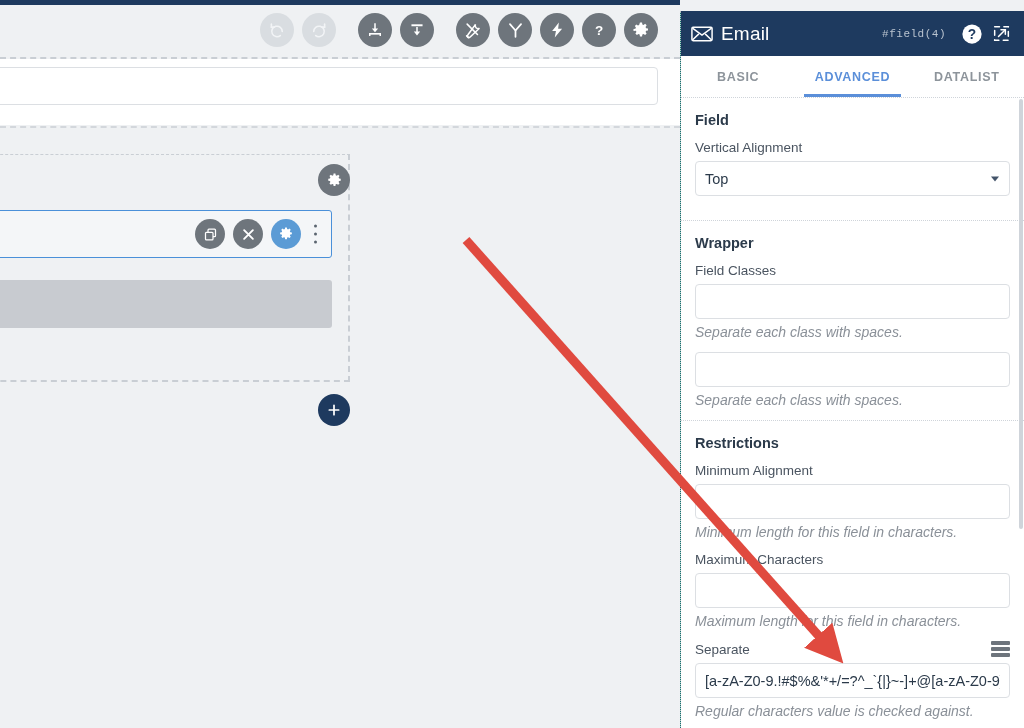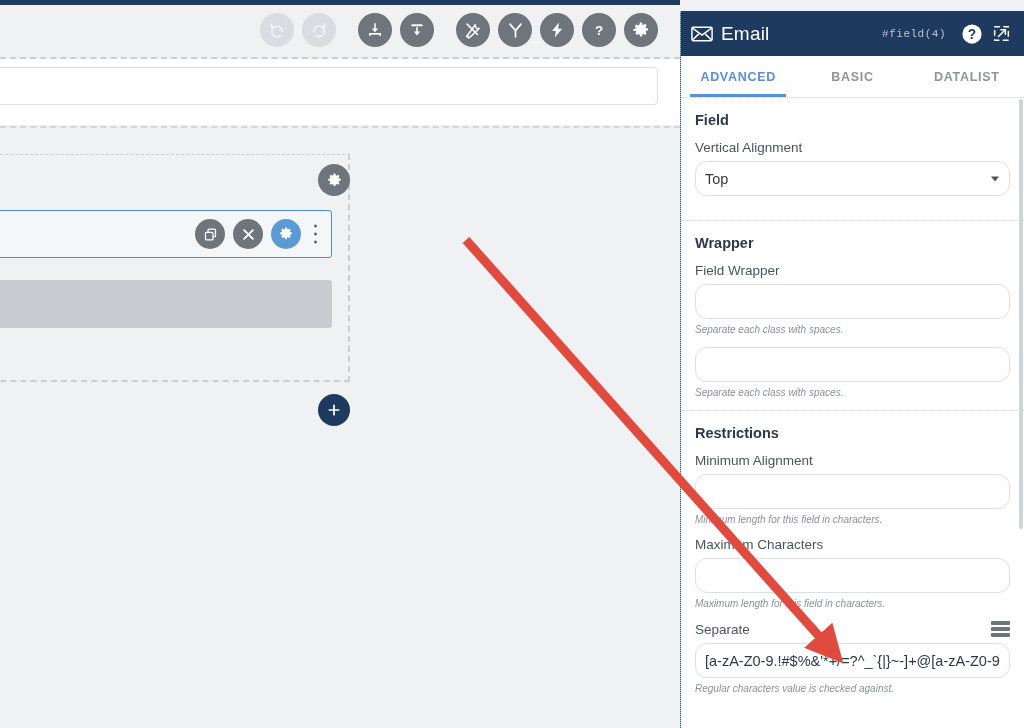--- a/index.html
+++ b/index.html
@@ -253,41 +253,41 @@
     color: #4a5460;
     margin-bottom: 6px;
     display: flex;
     align-items: center;
     justify-content: space-between;
   }
   .inp {
     width: 100%;
     height: 35px;
     border: 1px solid #dcdfe3;
-    border-radius: 12px;
+    border-radius: 4px;
     background: #fff;
     font-size: 14.5px;
     color: #2b3a4a;
     padding: 0 9px;
     font-family: "Liberation Sans", sans-serif;
     outline: none;
   }
   .sel-wrap { position: relative; }
   .sel-wrap .caret {
     position: absolute;
     right: 11px; top: 50%;
     transform: translateY(-50%);
     width: 0; height: 0;
     border-left: 4px solid transparent;
     border-right: 4px solid transparent;
     border-top: 5px solid #44546a;
     pointer-events: none;
   }
   .hint {
-    font-size: 10px;
+    font-size: 14px;
     font-style: italic;
     color: #8a9098;
     margin: 5px 0 12px 0;
   }
   .burger { display: flex; flex-direction: column; gap: 2px; cursor: pointer; }
   .burger i { display: block; width: 19px; height: 4px; background: #6d747c; border-radius: 1px; }
 
   .panel-scrollbar {
     position: absolute;
     right: 1px; top: 88px;
@@ -466,22 +466,22 @@
       <span class="hdr-icon" title="Expand" style="margin-left:8px;">
         <svg width="21" height="21" viewBox="0 0 24 24" fill="none" stroke="#ffffff" stroke-width="1.7" stroke-linecap="round">
           <path d="M4.2 4.2 h15.6 v15.6 h-15.6 z" stroke-dasharray="5.5 5"></path>
           <path d="M8.6 15.4 L16 8"></path>
           <path d="M11.4 7.8 H16.4 V12.8"></path>
         </svg>
       </span>
     </div>
 
     <div class="tabs">
+      <div class="tab">BASIC</div>
       <div class="tab active">ADVANCED</div>
-      <div class="tab">BASIC</div>
       <div class="tab">DATALIST</div>
     </div>
 
     <div class="panel-body">
 
       <div class="section">
         <div class="section-title">Field</div>
         <div class="fld">
           <div class="fld-label">Vertical Alignment</div>
           <div class="sel-wrap">
@@ -489,21 +489,21 @@
               <span>Top</span>
             </div>
             <span class="caret"></span>
           </div>
         </div>
       </div>
 
       <div class="section">
         <div class="section-title">Wrapper</div>
 
-        <div class="fld-label">Field Wrapper</div>
+        <div class="fld-label">Field Classes</div>
         <input class="inp" type="text" value="" style="">
         <div class="hint">Separate each class with spaces.</div>
 
         <input class="inp" type="text" value="" style="">
         <div class="hint" style="margin-bottom:0;">Separate each class with spaces.</div>
       </div>
 
       <div class="section">
         <div class="section-title">Restrictions</div>
 

